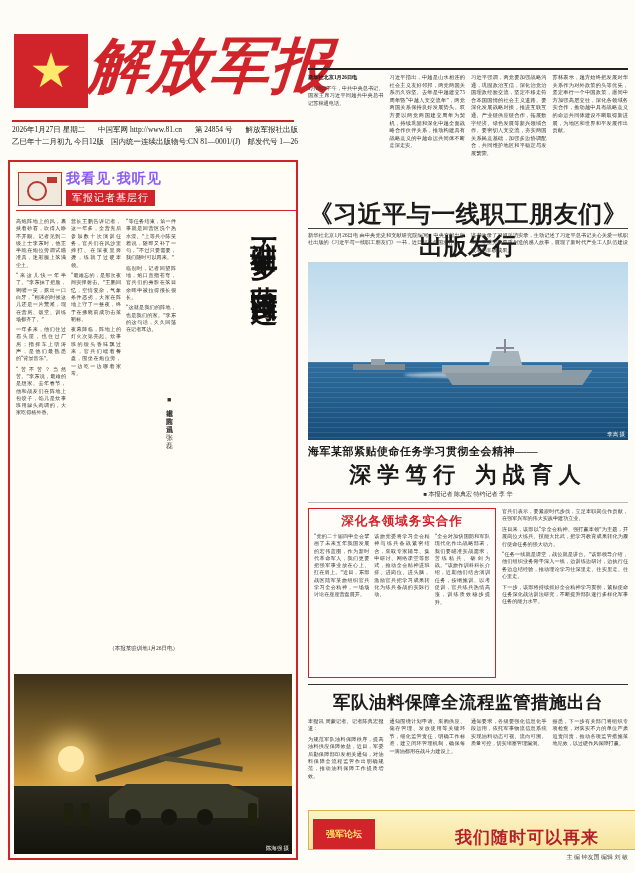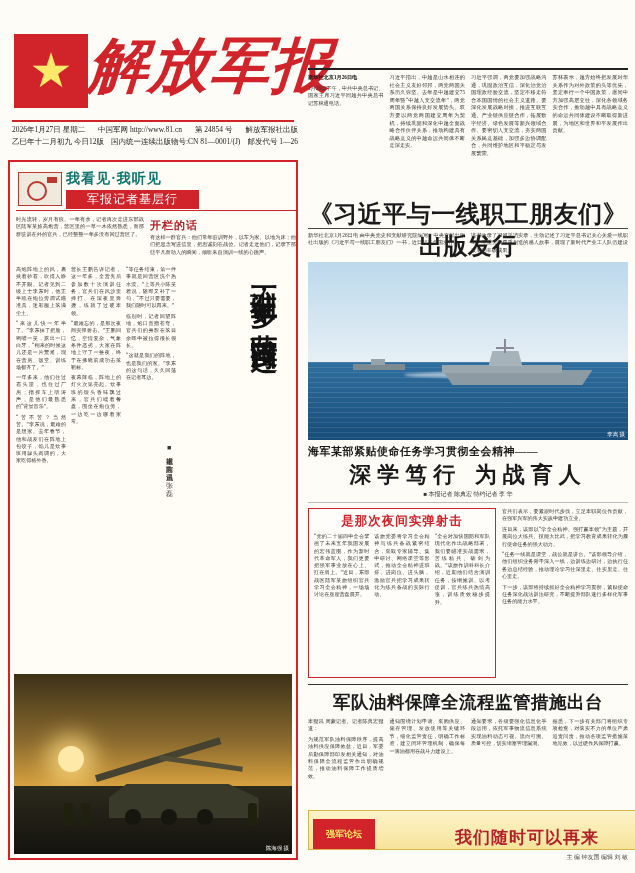--- a/index.html
+++ b/index.html
@@ -129,22 +129,22 @@
   
   .feature{
     position:absolute;left:8px;top:160px;width:290px;height:700px;
     border:2px solid #d1232a;box-sizing:border-box;background:#fffdf6;
     padding:4px;
   }
   .cam-row{position:relative;height:46px;}
   .cam-icon{position:absolute;left:4px;top:6px;width:42px;height:32px;background:#f0e9dd;border:1px solid #b8392f;}
   .cam-icon:before{content:"";position:absolute;left:8px;top:8px;width:16px;height:16px;border:2px solid #b8392f;border-radius:50%;}
   .cam-icon:after{content:"";position:absolute;left:28px;top:4px;width:10px;height:6px;background:#b8392f;}
-  .cam-title{position:absolute;left:52px;top:4px;font-size:14px;font-weight:bold;color:#0f766e;letter-spacing:1px;font-family:Liberation Serif, serif;}
-  .cam-sub{position:absolute;left:52px;top:24px;background:#d1232a;color:#fff;font-size:12px;padding:1px 21px;letter-spacing:1px;}
+  .cam-title{position:absolute;left:52px;top:4px;font-size:14px;font-weight:bold;color:#8b5cf6;letter-spacing:1px;font-family:Liberation Serif, serif;}
+  .cam-sub{position:absolute;left:52px;top:24px;background:#d1232a;color:#fff;font-size:10px;padding:1px 6px;letter-spacing:1px;}
   .cam-rule{position:absolute;left:2px;top:44px;width:282px;height:1px;background:#d1232a;}
 
   .kicker{position:relative;height:46px;margin-top:2px;}
   .kicker-left{position:absolute;left:2px;top:2px;width:128px;font-size:5.2px;line-height:7.4px;text-align:justify;color:#333;}
   .kicker-badge{position:absolute;left:136px;top:4px;font-size:11px;color:#b3202a;font-weight:bold;letter-spacing:1px;}
   .kicker-right{position:absolute;left:136px;top:20px;width:146px;font-size:5.2px;line-height:7.4px;text-align:justify;color:#333;}
 
   
   .vwrap{position:relative;height:440px;margin-top:4px;}
   .vhead{
@@ -248,21 +248,21 @@
     </div>
     <div class="photo-credit">李嵩 摄</div>
   </div>
 
   <div class="sx-sub">海军某部紧贴使命任务学习贯彻全会精神——</div>
   <div class="sx-head">深学笃行  为战育人</div>
   <div class="sx-by">■ 本报记者  陈典宏  特约记者  李 华</div>
   <div class="sx-rule"></div>
 
   <div class="red-box">
-    <div class="rb-title">是那次夜间实弹射击</div>
+    <div class="rb-title">深化各领域务实合作</div>
     <div class="rb-cols">
       <div class="rb-col">
         <p>“党的二十届四中全会擘画了未来五年我国发展的宏伟蓝图，作为新时代革命军人，我们更要把强军事业放在心上、扛在肩上。”近日，东部战区陆军某旅组织官兵学习全会精神，一场场讨论在座座营盘展开。</p>
       </div>
       <div class="rb-col">
         <p>该旅党委将学习全会精神与练兵备战紧密结合，采取专家辅导、集中研讨、网络课堂等形式，推动全会精神进班排、进岗位、进头脑，激励官兵把学习成果转化为练兵备战的实际行动。</p>
       </div>
       <div class="rb-col">
         <p>“全会对加快国防和军队现代化作出战略部署，我们要瞄准实战需求，苦练精兵、砺剑为战。”该旅作训科科长介绍，近期他们结合演训任务，按纲施训、以考促训，官兵练兵热情高涨，训练质效稳步提升。</p>
       </div>
@@ -301,25 +301,20 @@
   <div class="pg-foot">主 编  钟友国  编辑  刘 敏</div>
 
   <div class="feature">
     <div class="cam-row">
       <div class="cam-icon"></div>
       <div class="cam-title">我看见·我听见</div>
       <div class="cam-sub">军报记者基层行</div>
       <div class="cam-rule"></div>
     </div>
 
-    <div class="kicker">
-      <div class="kicker-left">时光流转，岁月有痕。一年有余，记者再次走进东部战区陆军某旅高炮营，营区里的一草一木依然熟悉，而那群驻训在外的官兵，已经整整一年多没有回过营区了。</div>
-      <div class="kicker-badge">开栏的话</div>
-      <div class="kicker-right">有这样一群官兵：他们常年驻训野外，以车为家、以地为床；他们把思念写进信里，把忠诚刻在战位。记者走近他们，记录下那些平凡而动人的瞬间，倾听来自演训一线的心跳声。</div>
-    </div>
 
     <div class="vwrap">
       <div class="vhead">驻训一年多，营区没回过</div>
       <div class="vbyline">■本报记者  陈典宏  通讯员  张 磊</div>
       <div class="vtext">
         <div class="vcol">
           <p>高炮阵地上的风，裹挟着砂石，吹得人睁不开眼。记者见到二级上士李东时，他正半跪在炮位旁调试瞄准具，迷彩服上落满尘土。</p>
           <p>“来这儿快一年半了。”李东抹了把脸，咧嘴一笑，露出一口白牙，“刚来的时候这儿还是一片荒滩，现在营房、饭堂、训练场都齐了。”</p>
           <p>一年多来，他们住过石头屋，也住过厂房；指挥车上听涛声，是他们最熟悉的“背景音乐”。</p>
           <p>“苦不苦？当然苦。”李东说，最难的是想家。去年春节，他和战友们在阵地上包饺子，馅儿是炊事班用罐头肉调的，大家吃得格外香。</p>

